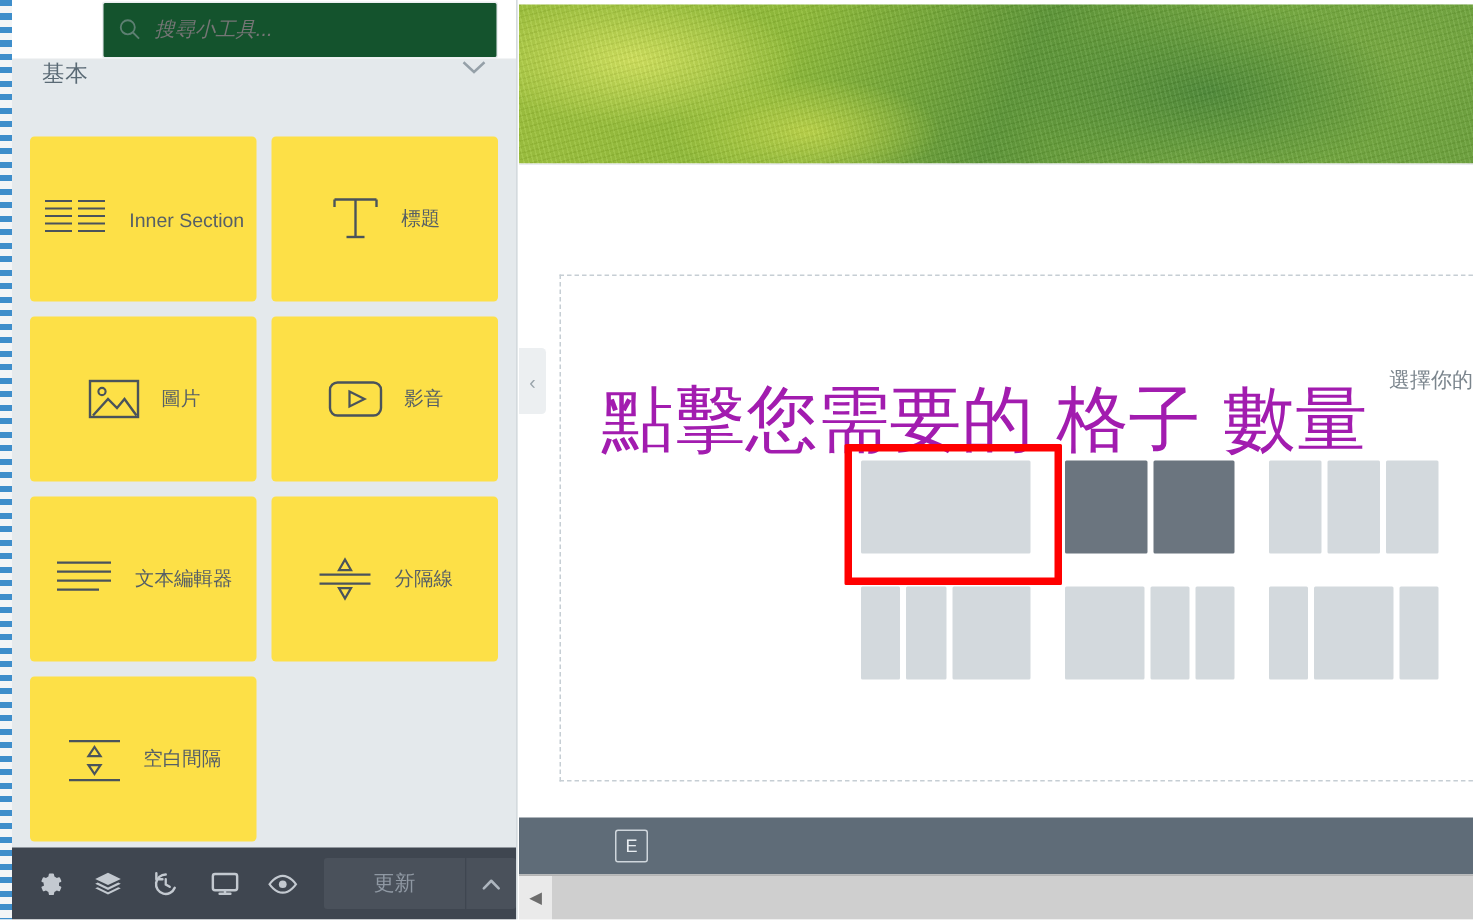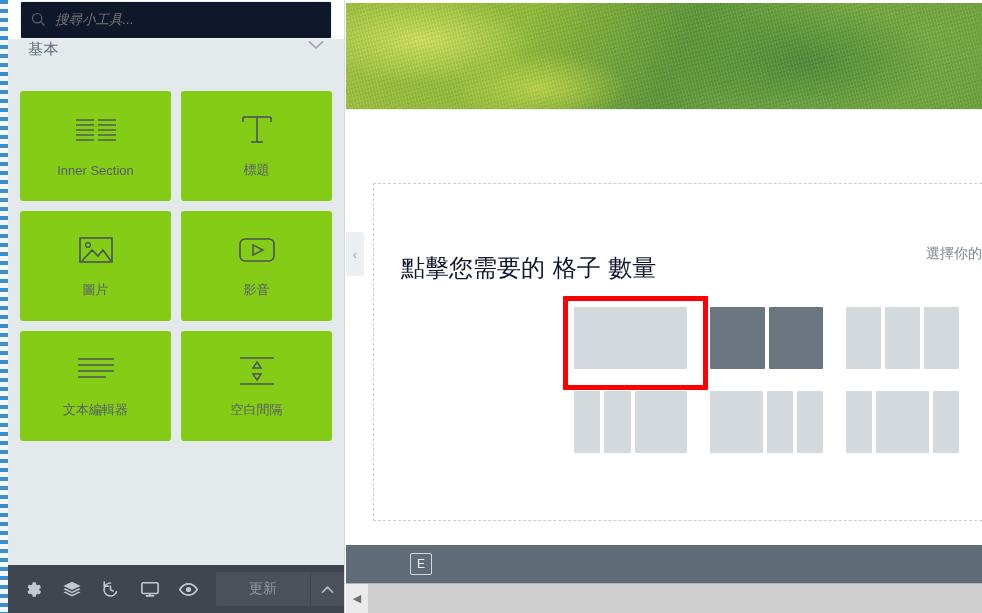--- a/index.html
+++ b/index.html
@@ -32,24 +32,25 @@
   .search-wrap {
     background: #ffffff;
     padding: 0 12px;
     height: 40px;
     display: flex; align-items: center;
     border-bottom: 1px solid #e6e9eb;
   }
   .search-box {
     width: 100%; height: 38px;
     display: flex; align-items: center; gap: 9px;
-    background: #0f172a;
+    background: #14532d;
     border: 1px solid #eceff1;
     border-radius: 2px;
     padding: 0 10px;
+    margin-left: 48px;
   }
   .search-icon { width: 15px; height: 15px; flex: 0 0 auto; opacity: .55; }
   .search-input {
     border: 0; outline: 0; background: transparent;
     font-family: "Liberation Sans", sans-serif;
     font-size: 13.5px; font-style: italic; color: #9aa4ab;
     width: 100%;
   }
 
   .cat-header {
@@ -58,24 +59,24 @@
     background: #e4e9ec;
     color: #5a6a75; font-size: 15px; letter-spacing: .5px;
   }
   .cat-header .chev { opacity: .65; }
 
   .widget-grid {
     display: grid; grid-template-columns: 1fr 1fr;
     gap: 10px; padding: 3px 12px 12px 12px;
   }
   .widget-card {
-    background: #84cc16;
+    background: #fde047;
     height: 110px;
     border-radius: 3px;
-    display: flex; flex-direction: column;
+    display: flex; flex-direction: row;
     align-items: center; justify-content: center;
     gap: 14px;
     cursor: move;
   }
   .widget-card .wicon { height: 34px; display: flex; align-items: center; color: #495157; }
   .widget-card .wlabel { font-size: 13px; color: #565f66; }
 
   
   .toolbar {
     height: 48px; background: #3f4650;
@@ -140,21 +141,21 @@
     color: #9aa4ab; font-size: 13px; cursor: pointer; z-index: 6;
   }
 
   .section-outline {
     position: absolute; left: 27px; top: 183px; right: -20px; height: 338px;
     border: 1px dashed #c6ced4;
   }
 
   .annot {
     position: absolute; left: 55px; top: 256px;
-    color: #0f172a; font-size: 24px; line-height: 1;
+    color: #a21caf; font-size: 48px; line-height: 1;
     white-space: nowrap;
     font-family: "DejaVu Sans", "Liberation Sans", sans-serif;
   }
 
   .hint {
     position: absolute; right: 0px; top: 245px;
     color: #7b858d; font-size: 14px; white-space: nowrap;
   }
 
   .presets {
@@ -300,20 +301,33 @@
                   <line x1="2" y1="9" x2="38" y2="9"></line>
                 <line x1="2" y1="15" x2="38" y2="15"></line>
                   <line x1="2" y1="21" x2="30" y2="21"></line>
               </g>
             </svg>
           </div>
           <div class="wlabel">文本編輯器</div>
         </div>
 
 
+        <div class="widget-card">
+          <div class="wicon">
+            <svg width="38" height="32" viewBox="0 0 38 32">
+              <g stroke="#4a535b" stroke-width="1.5" fill="none">
+                <polygon points="19,3 23,10 15,10"></polygon>
+                <line x1="2" y1="13" x2="36" y2="13"></line>
+                <line x1="2" y1="19" x2="36" y2="19"></line>
+                <polygon points="19,29 23,22 15,22"></polygon>
+              </g>
+            </svg>
+          </div>
+          <div class="wlabel">分隔線</div>
+        </div>
 
         <div class="widget-card">
           <div class="wicon">
             <svg width="38" height="32" viewBox="0 0 38 32">
               <g stroke="#4a535b" stroke-width="1.5" fill="none">
                 <line x1="2" y1="4" x2="36" y2="4"></line>
                 <polygon points="19,8 23,14 15,14"></polygon>
                 <polygon points="19,26 23,20 15,20"></polygon>
                 <line x1="2" y1="30" x2="36" y2="30"></line>
               </g>

